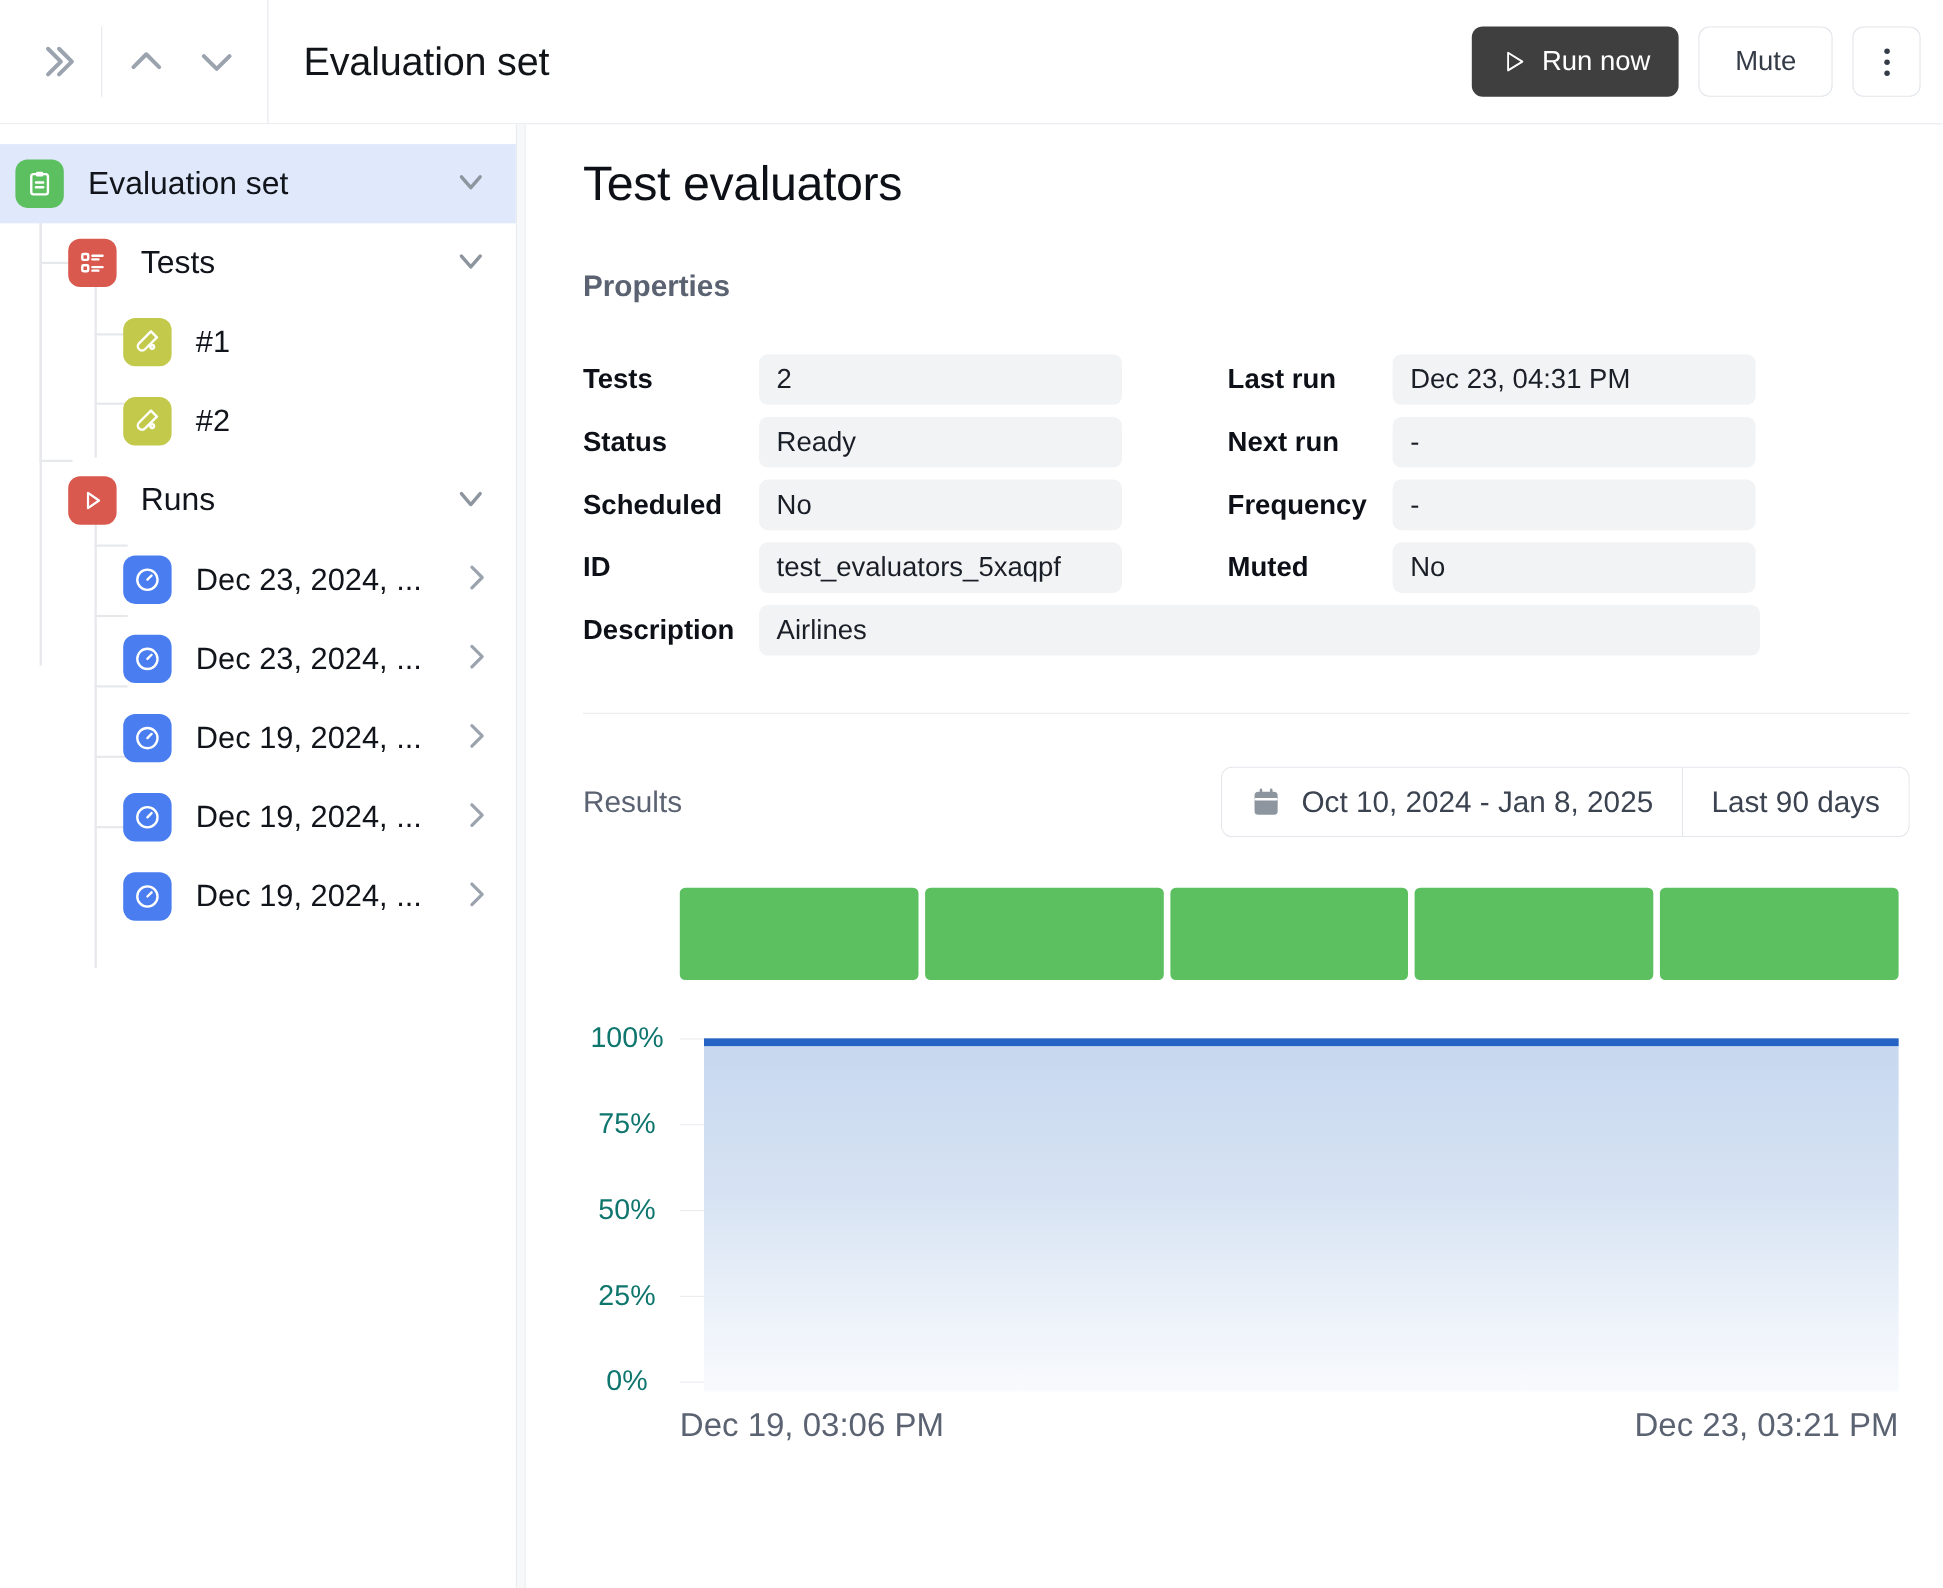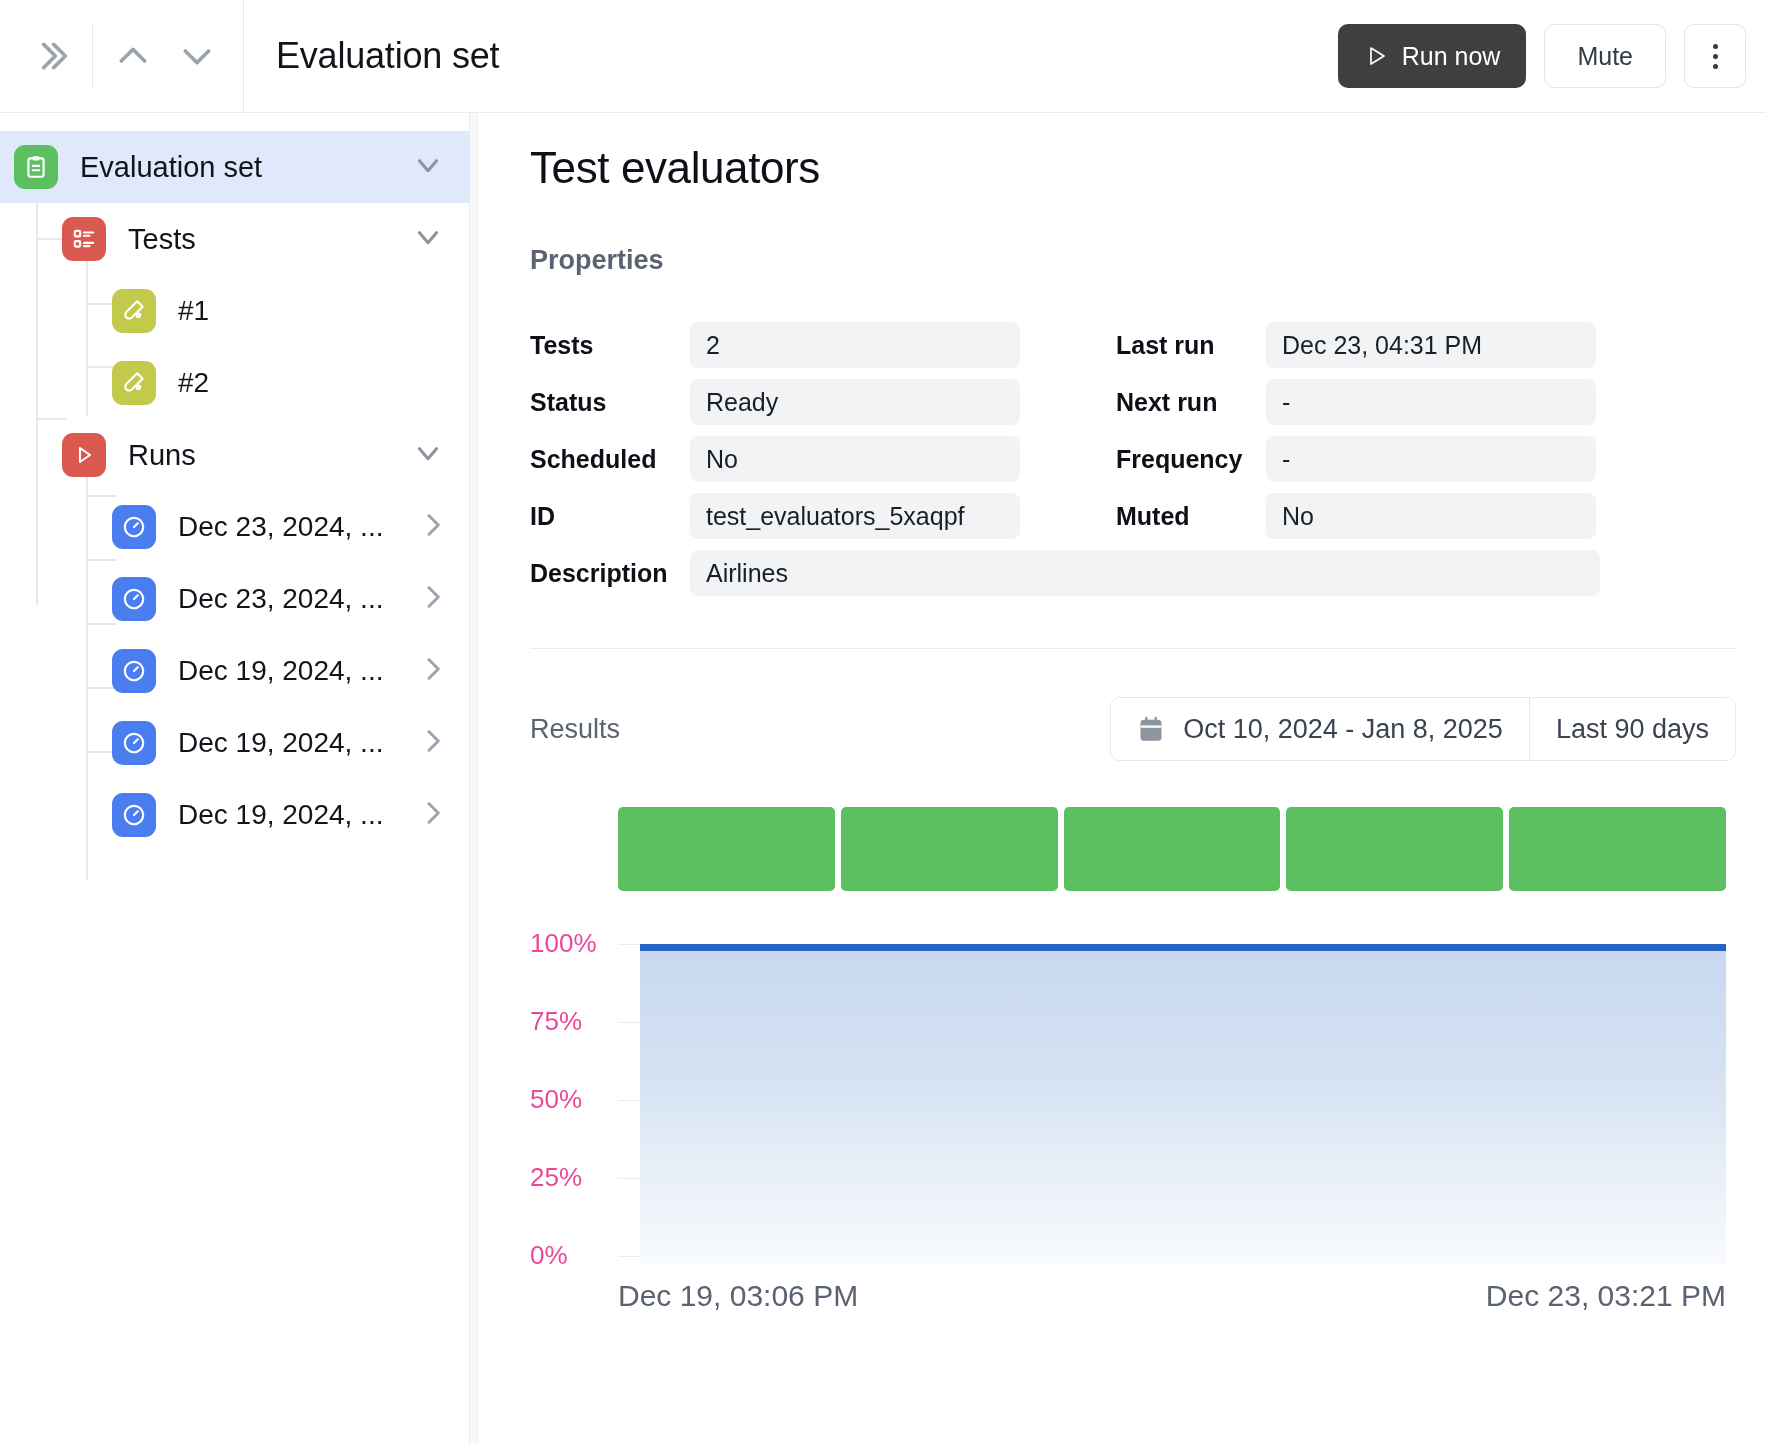--- a/index.html
+++ b/index.html
@@ -107,21 +107,21 @@
     font-size:27px; color:#3b4351; cursor:pointer; background:#fff; border:none;
     font-family:"Liberation Sans", sans-serif; white-space:nowrap; }
   .range-sep { width:1px; background:#e4e7eb; }
 
   
   .statusbars { display:flex; gap:6px; margin-top:46px; padding-left:88px; padding-right:10px; }
   .sbar { flex:1; height:84px; border-radius:5px; }
 
   
   .chart { position:relative; margin-top:44px; height:330px; padding-left:88px; }
-  .ytick { position:absolute; left:0; width:80px; text-align:left; font-size:26px; color:#ec4899; }
+  .ytick { position:absolute; left:0; width:80px; text-align:center; font-size:26px; color:#0f766e; }
   .gridline { position:absolute; left:88px; right:10px; height:1px; background:#e9ecef; }
   .plot { position:absolute; left:110px; right:10px; top:9px; bottom:0; }
   .area {
     position:absolute; left:0; right:0; top:0; bottom:0;
     background: linear-gradient(180deg, #c6d7ef 0%, #d7e3f3 45%, #eef3fa 80%, #f8fafd 100%);
   }
   .serieline { position:absolute; left:0; right:0; top:0; height:7px; background:#2563c4; }
   .xlabels { position:absolute; left:88px; right:10px; bottom:-48px; display:flex; justify-content:space-between;
     font-size:30px; color:#5b6372; }
 </style>

